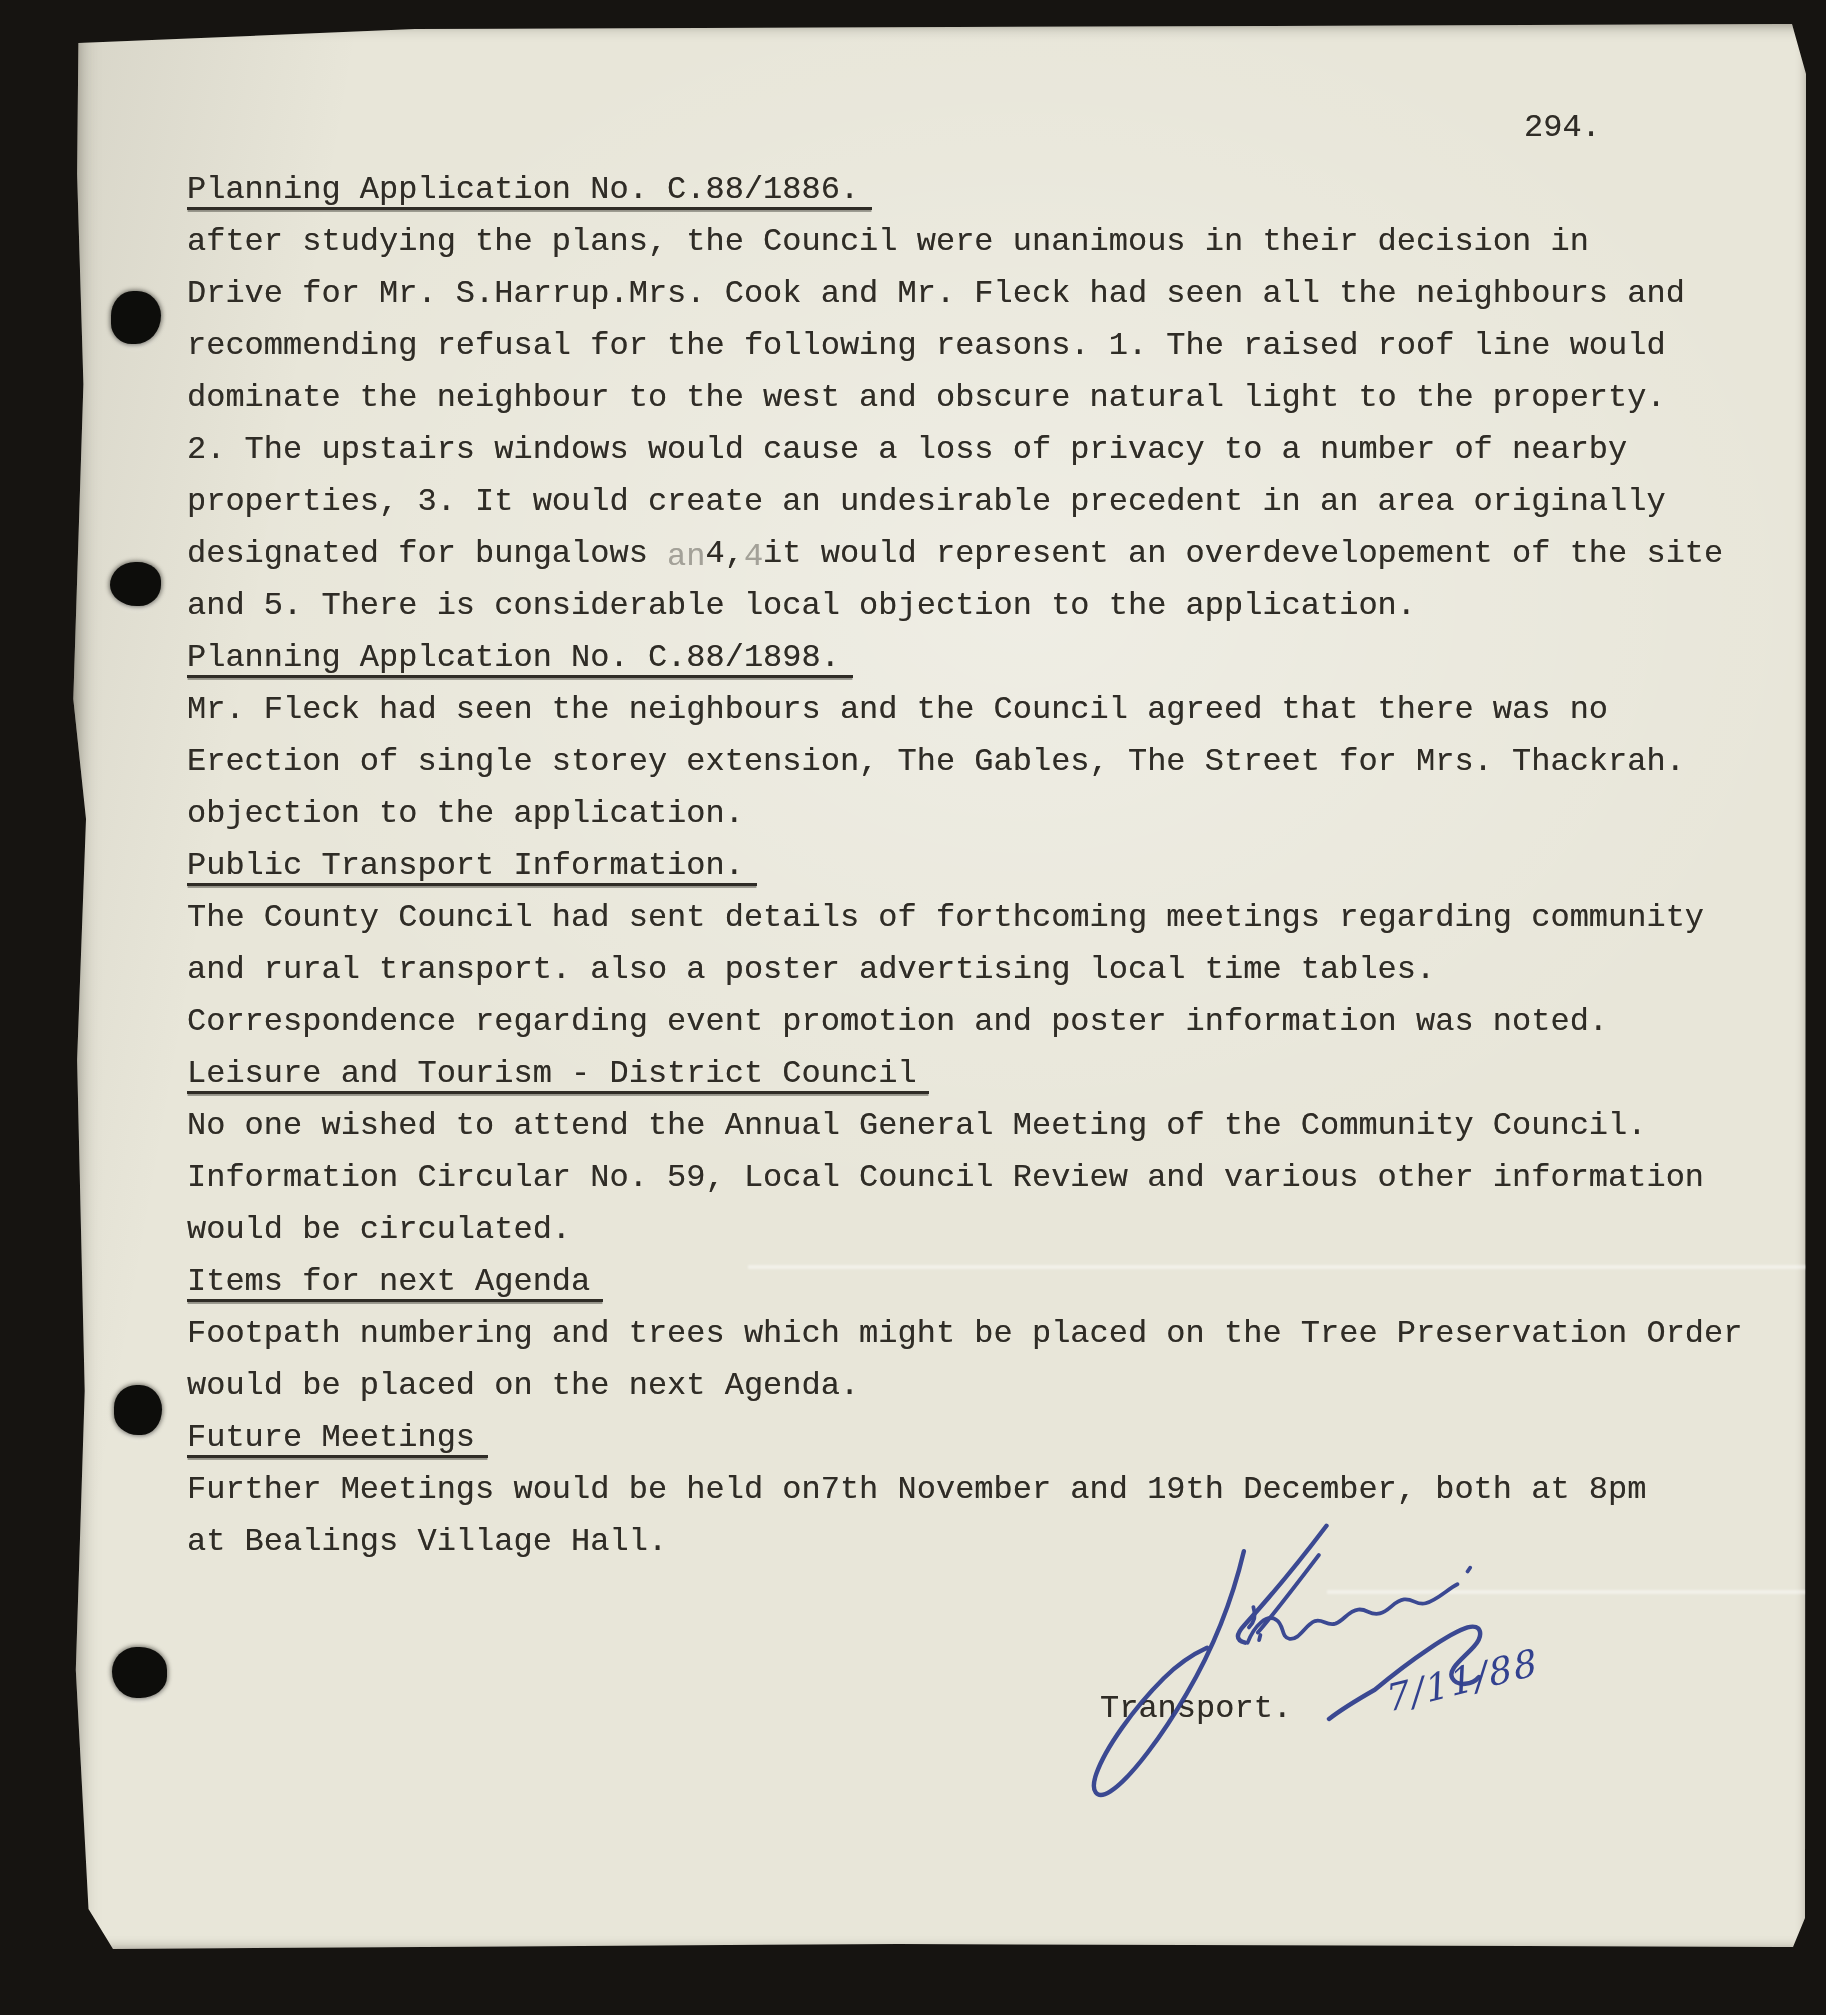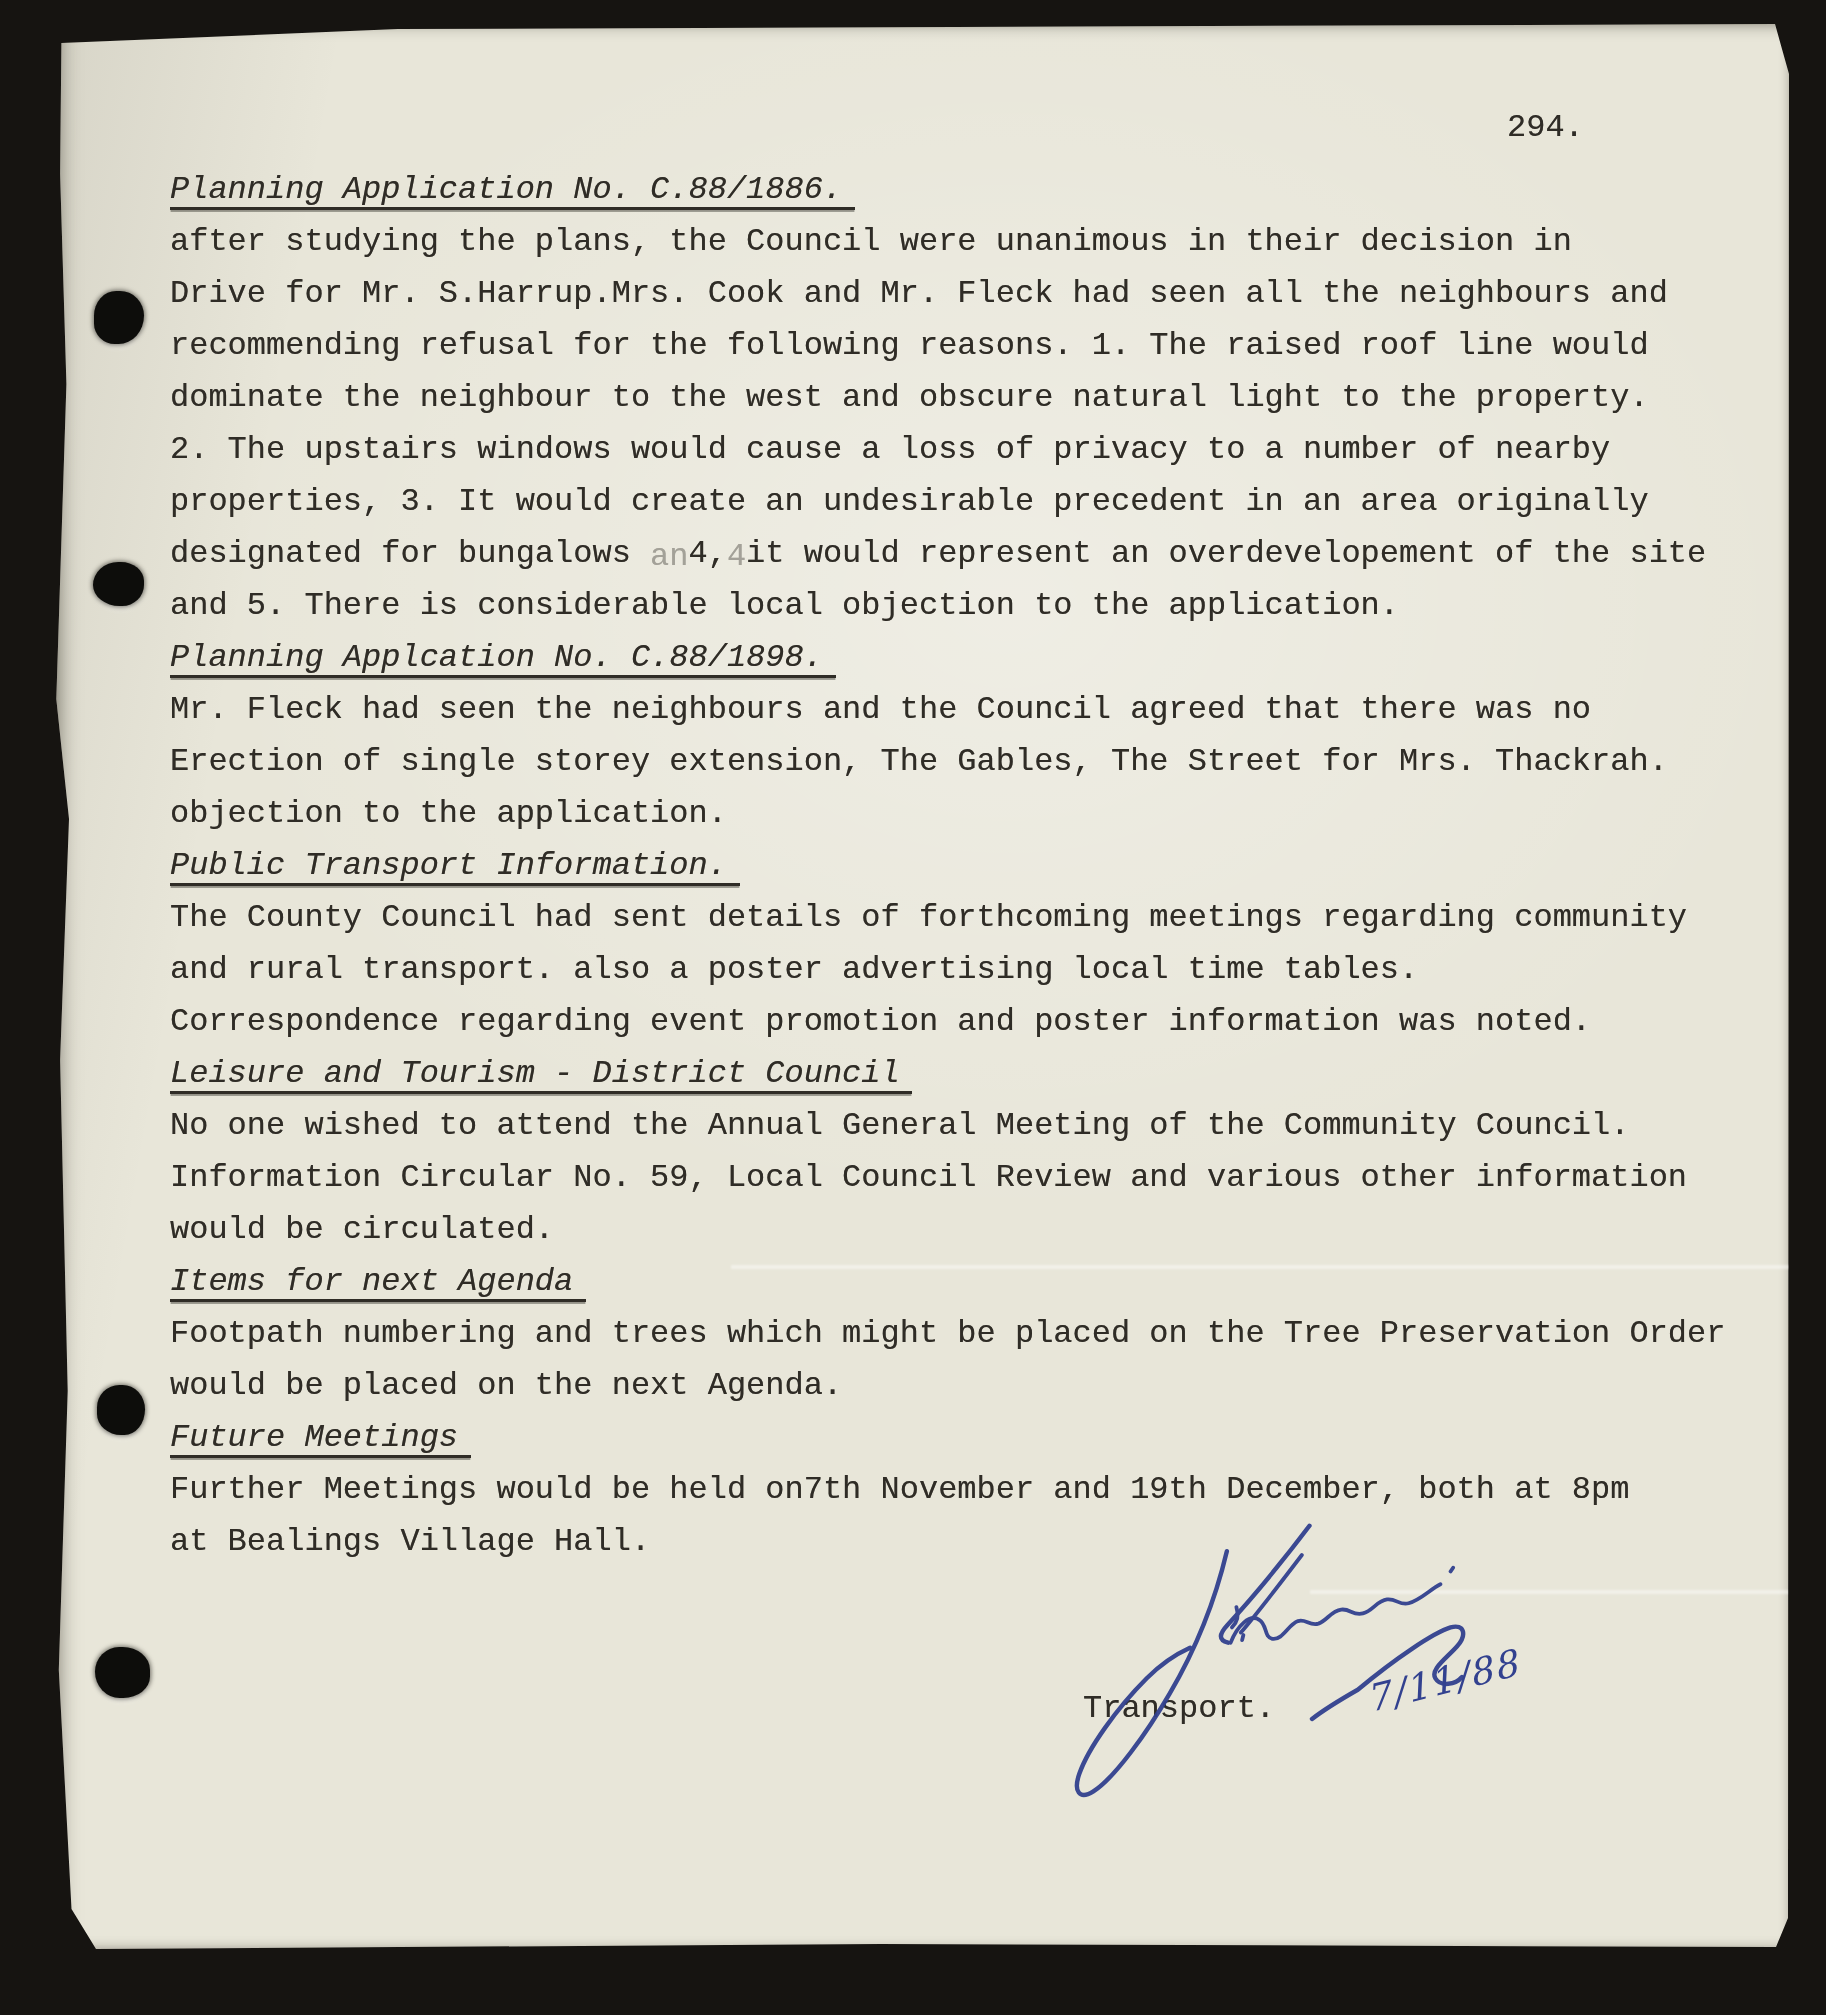--- a/index.html
+++ b/index.html
@@ -3,21 +3,21 @@
 <meta charset="utf-8">
 <style>
   html,body { margin:0; padding:0; background:#161411; }
   .canvas {
     position:relative; width:1827px; height:2015px; overflow:hidden;
     background: var(--background, #161411);
     font-family:"Liberation Mono","DejaVu Sans Mono",monospace;
   }
   
   .paper {
-    position:absolute; left:55px; top:24px; width:1734px; height:1925px;
+    position:absolute; left:72px; top:24px; width:1734px; height:1925px;
     background:
       radial-gradient(ellipse 1144px 890px at 55% 30%, rgba(255,255,255,0.30), rgba(255,255,255,0) 70%),
       linear-gradient(100deg, rgba(70,64,50,0.10), rgba(0,0,0,0) 14%),
       var(--paper, #e8e6d9);
     clip-path: polygon(
       6.4px 19px, 343px 5.1px, 1720px 0px, 1734px 50px,
       1733px 1894px, 1721px 1923px, 826px 1920px, 41px 1925px,
       16.5px 1885px, 3.8px 1646px, 12.7px 1367px, 5.1px 1036px,
       14px 795px, 1.3px 675px, 11.4px 360px, 5.1px 150px);
     box-shadow:
@@ -44,21 +44,21 @@
     height:52px; line-height:52px; white-space:pre;
     font-size:32px; color:var(--ink, #2f2c26);
     text-shadow:0 0 0.6px rgba(47,44,38,0.55);
   }
   .page-number { position:absolute; left:1452px; top:78px; }
   .text-block { position:absolute; left:115px; top:140px; width:1602px; }
   .heading .htext {
     display:inline-block; line-height:1.05;
     border-bottom:3.8px solid currentColor;
     box-shadow:0 2.5px 0 -0.6px rgba(47,44,38,0.45);
-    padding-bottom:0.6px; padding-right:12.7px;font-style:italic;
+    padding-bottom:0.6px; padding-right:12.7px;
   }
   .ghost { opacity:0.38; position:relative; top:2.5px; }
   
   .chairman { position:absolute; left:1028px; top:1659px; }
   .signature-svg { position:absolute; left:985px; top:1494px; width:572px; height:318px; opacity:0.95; }
   .signature-svg path { fill:none; stroke:var(--signature-ink, #32418f); stroke-linecap:round; stroke-linejoin:round; }
   .sig-date {
     position:absolute; left:1312px; top:1654px;
     font-family:"DejaVu Serif","Liberation Serif",serif; font-style:italic;
     font-size:37px; letter-spacing:1.9px; color:var(--signature-ink, #32418f);

